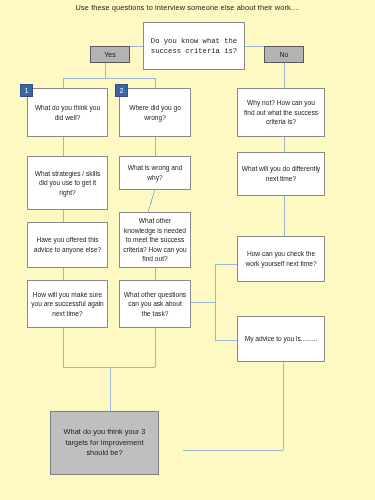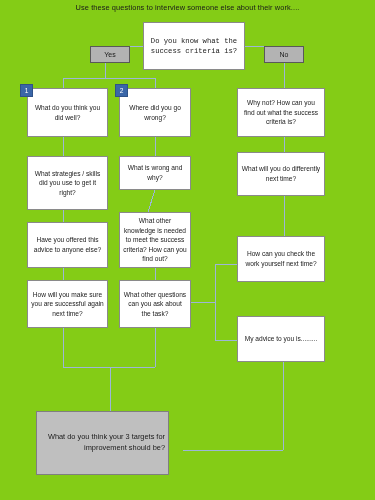--- a/index.html
+++ b/index.html
@@ -4,21 +4,21 @@
 <style>
   html, body {
     margin: 0;
     padding: 0;
     background: #ffffff;
   }
   #page {
     position: relative;
     width: 375px;
     height: 500px;
-    background: #84cc16;
+    background: #fef9c3;
     overflow: hidden;
     font-family: "Liberation Sans", sans-serif;
   }
 
   
   .heading {
     position: absolute;
     left: 0;
     top: 3px;
     width: 375px;
@@ -199,17 +199,17 @@
   </div>
 
   <div class="node" style="left:237px; top:236px; width:88px; height:46px;">
     <span>How can you check the work yourself next time?</span>
   </div>
 
   <div class="node" style="left:237px; top:316px; width:88px; height:46px;">
     <span>My advice to you is.........</span>
   </div>
 
-  <div class="node terminal" style="left:36px; top:411px; width:133px; height:64px;text-align:right;">
+  <div class="node terminal" style="left:50px; top:411px; width:109px; height:64px;">
     <span>What do you think your 3 targets for improvement should be?</span>
   </div>
 
 </div>
 
 </body></html>

